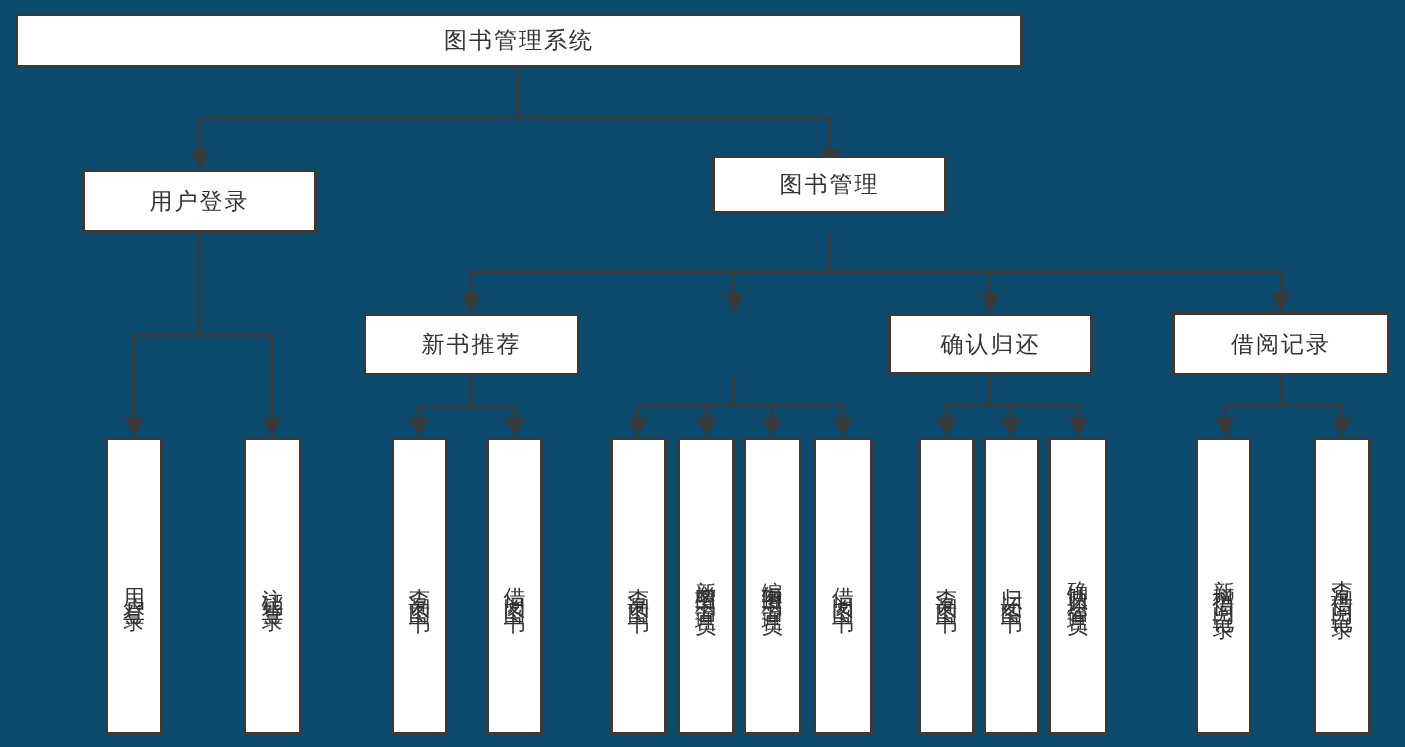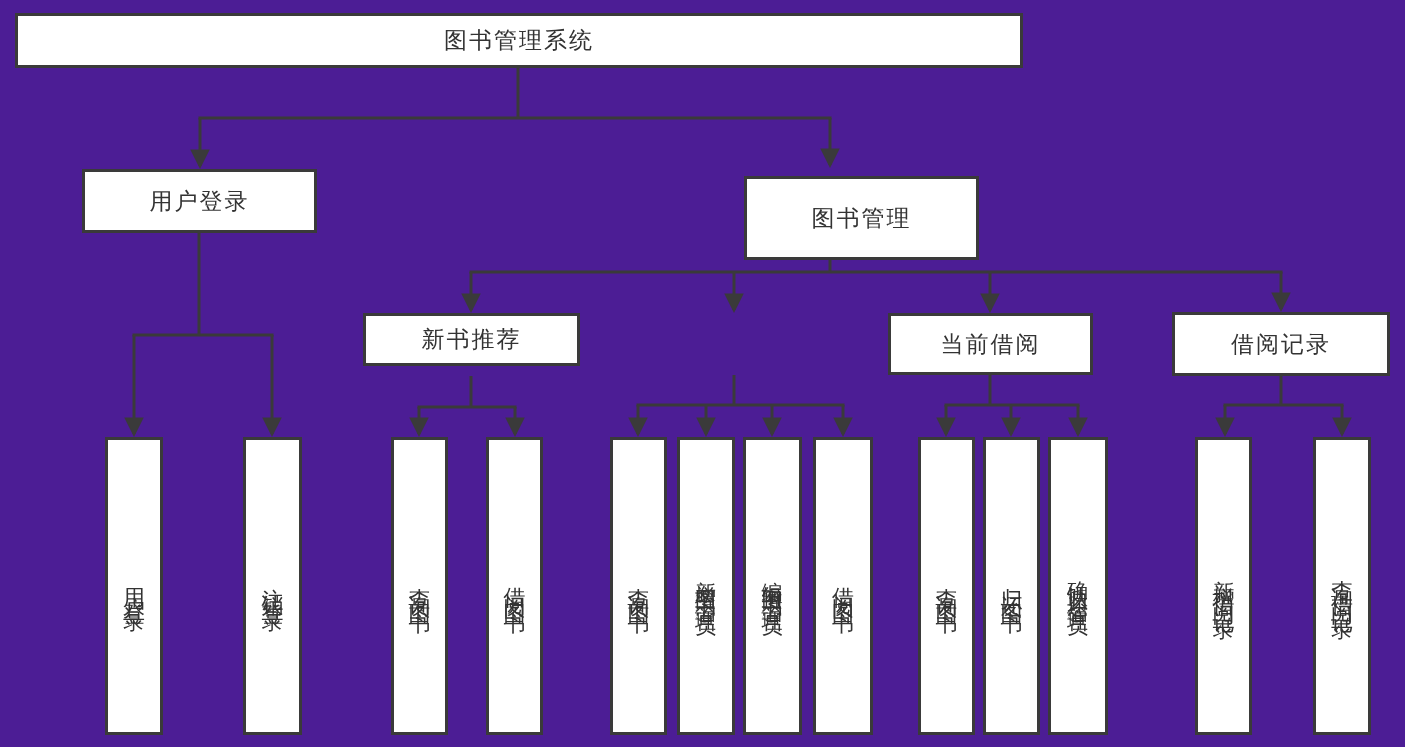--- a/index.html
+++ b/index.html
@@ -1,19 +1,19 @@
 <!DOCTYPE html>
 <html><head>
 <meta charset="utf-8">
 <style>
   html,body{margin:0;padding:0;background:#ffffff;}
   #stage{
     position:relative;
     width:1405px;height:747px;
-    background:#4c1d95;
+    background:#0c4a6e;
     font-family:"Liberation Sans",sans-serif;
     overflow:hidden;
   }
   #wires{position:absolute;left:0;top:0;z-index:1;}
   .box{
     position:absolute;
     box-sizing:border-box;
     border:3px solid #3a3a3a;
     background:#ffffff;
     display:flex;align-items:center;justify-content:center;
@@ -89,24 +89,24 @@
       <line x1="1281" y1="376" x2="1281" y2="405"></line>
       <line x1="1223.5" y1="405" x2="1343.5" y2="405"></line>
       <line x1="1225" y1="405" x2="1225" y2="434" marker-end="url(#arr)"></line>
       <line x1="1342" y1="405" x2="1342" y2="434" marker-end="url(#arr)"></line>
     </g>
   </svg>
 
   <div class="box hbox" style="left:15px;top:13px;width:1008px;height:55px;">图书管理系统</div>
 
   <div class="box hbox" style="left:82px;top:169px;width:235px;height:64px;">用户登录</div>
-  <div class="box hbox" style="left:712px;top:176px;width:235px;height:84px;margin-left:32px;">图书管理</div>
+  <div class="box hbox" style="left:712px;top:155px;width:235px;height:59px;">图书管理</div>
 
-  <div class="box hbox" style="left:363px;top:313px;width:217px;height:53px;">新书推荐</div>
-  <div class="box hbox" style="left:888px;top:313px;width:205px;height:62px;">当前借阅</div>
+  <div class="box hbox" style="left:363px;top:313px;width:217px;height:63px;">新书推荐</div>
+  <div class="box hbox" style="left:888px;top:313px;width:205px;height:62px;">确认归还</div>
   <div class="box hbox" style="left:1172px;top:312px;width:218px;height:64px;">借阅记录</div>
 
   <div class="box vbox" style="left:105px;top:437px;width:58px;height:298px;">用户登录</div>
   <div class="box vbox" style="left:243px;top:437px;width:59px;height:298px;">注销登录</div>
 
   <div class="box vbox" style="left:391px;top:437px;width:57px;height:298px;">查询图书</div>
   <div class="box vbox" style="left:486px;top:437px;width:57px;height:298px;">借阅图书</div>
 
   <div class="box vbox" style="left:610px;top:437px;width:57px;height:298px;">查询图书</div>
   <div class="box vbox long" style="left:677px;top:437px;width:58px;height:298px;">新增图书（管理员）</div>

